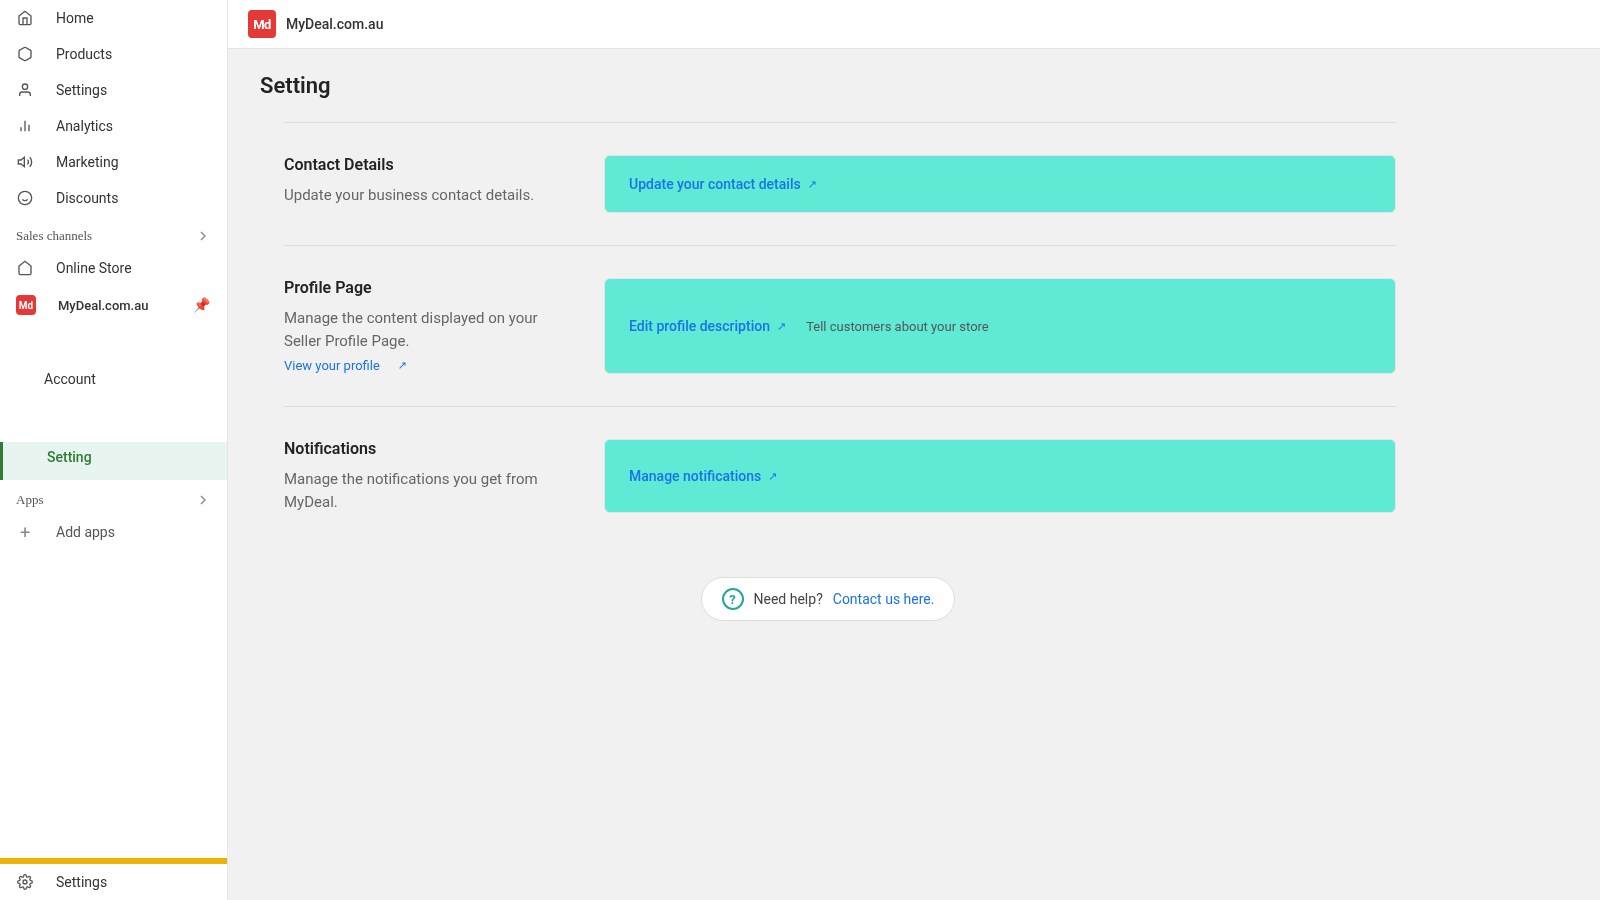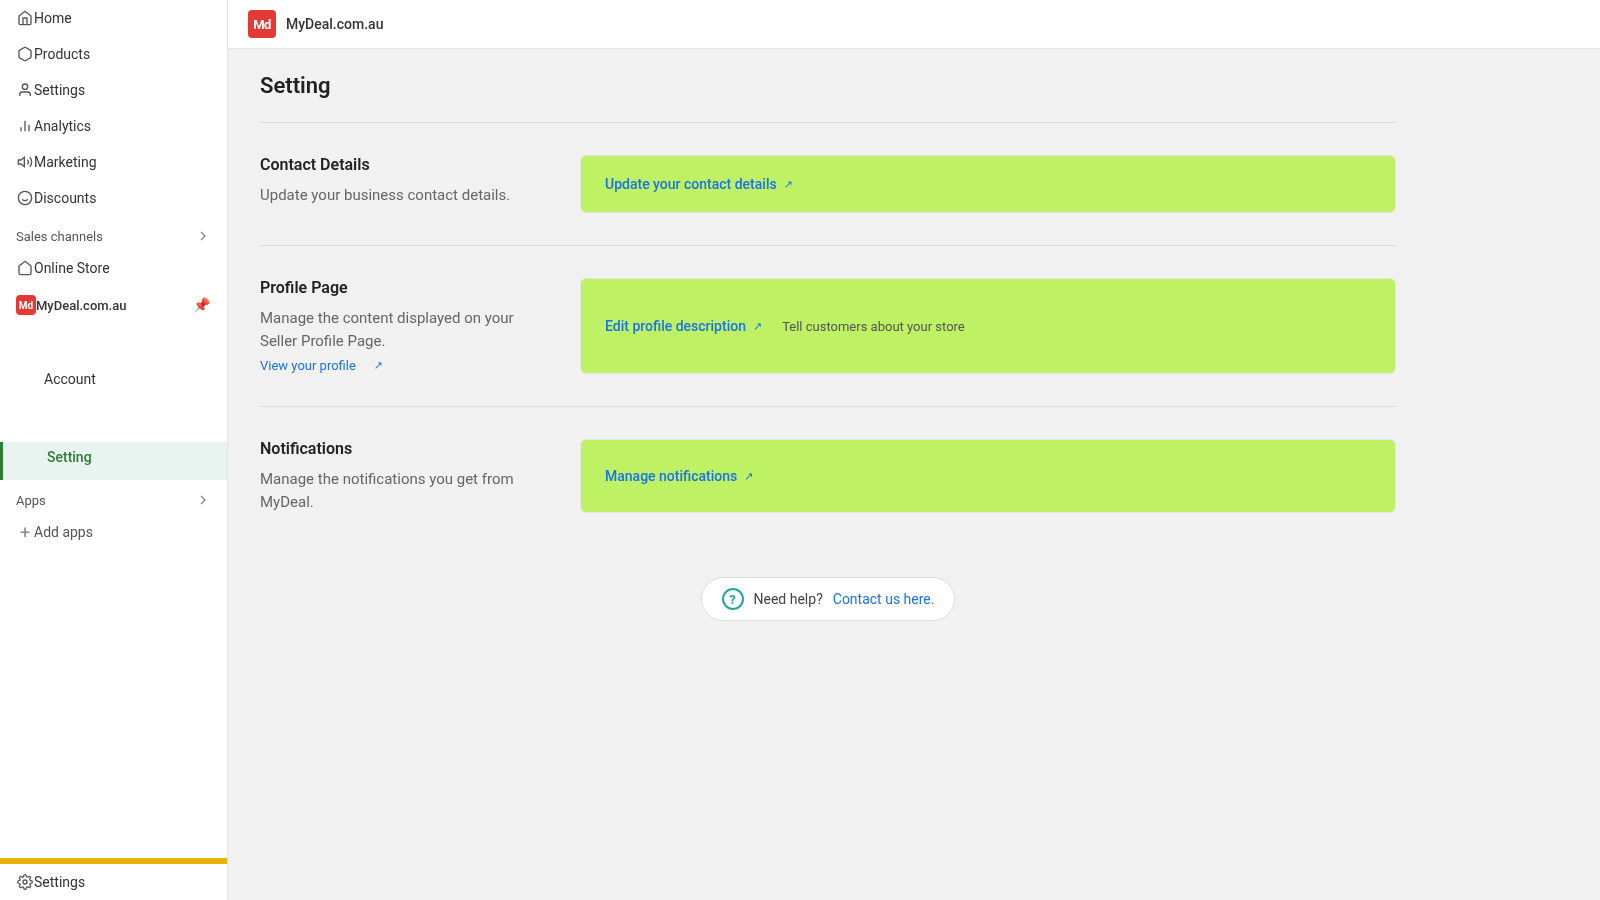--- a/index.html
+++ b/index.html
@@ -17,21 +17,21 @@
       overflow-y: auto;
     }
 
     .sidebar-nav-item {
       display: flex;
       align-items: center;
       padding: 9px 16px;
       cursor: pointer;
       color: #333;
       font-size: 14px;
-      gap: 0;
+      gap: 22px;
       position: relative;
     }
 
     .sidebar-nav-item .badge {
       margin-left: auto;
       background: #e0e0e0;
       border-radius: 10px;
       padding: 1px 7px;
       font-size: 12px;
       color: #555;
@@ -48,20 +48,21 @@
     }
 
     .sidebar-section-header {
       display: flex;
       align-items: center;
       justify-content: space-between;
       padding: 12px 16px 6px 16px;
       font-size: 13px;
       color: #555;
       cursor: pointer;
+      font-family: Liberation Serif, serif;
     }
 
     .sidebar-sub-item {
       display: flex;
       align-items: center;
       padding: 7px 16px 15px 44px;
       cursor: pointer;
       color: #333;
       font-size: 14px;
       gap: 10px;
@@ -134,20 +135,21 @@
       font-weight: 600;
       color: #222;
       margin-bottom: 24px;
     }
 
     .settings-section {
       display: flex;
       border-top: 1px solid #ddd;
       padding: 32px 0;
       gap: 40px;
+      margin-left: 24px;
     }
 
     .section-info {
       width: 280px;
       min-width: 280px;
     }
 
     .section-title {
       font-size: 16px;
       font-weight: 600;
@@ -166,21 +168,21 @@
       text-decoration: none;
       font-size: 13px;
       display: inline-flex;
       align-items: center;
       gap: 16px;
       margin-top: 6px;
     }
 
     .section-card {
       flex: 1;
-      background: #bef264;
+      background: #5eead4;
       border: 1px solid #e5e5e5;
       border-radius: 6px;
       padding: 20px 24px;
       display: flex;
       align-items: center;
       gap: 20px;
     }
 
     .card-action-link {
       color: #1a73e8;

